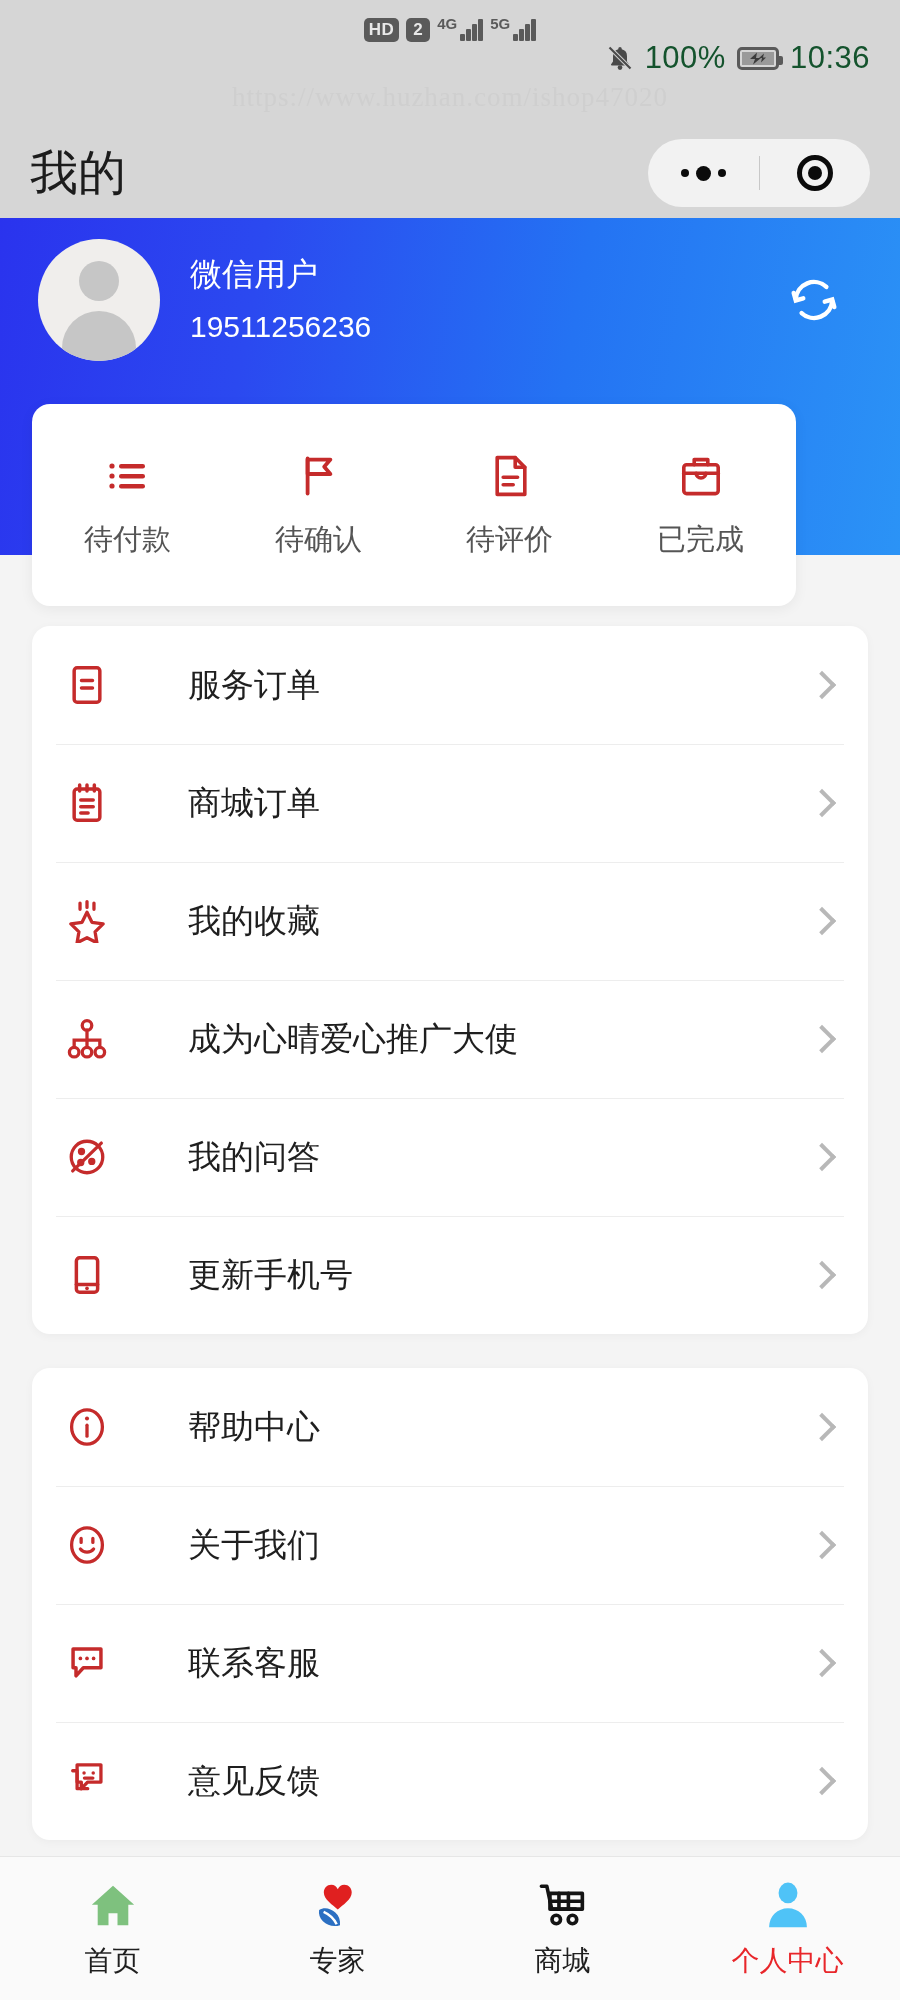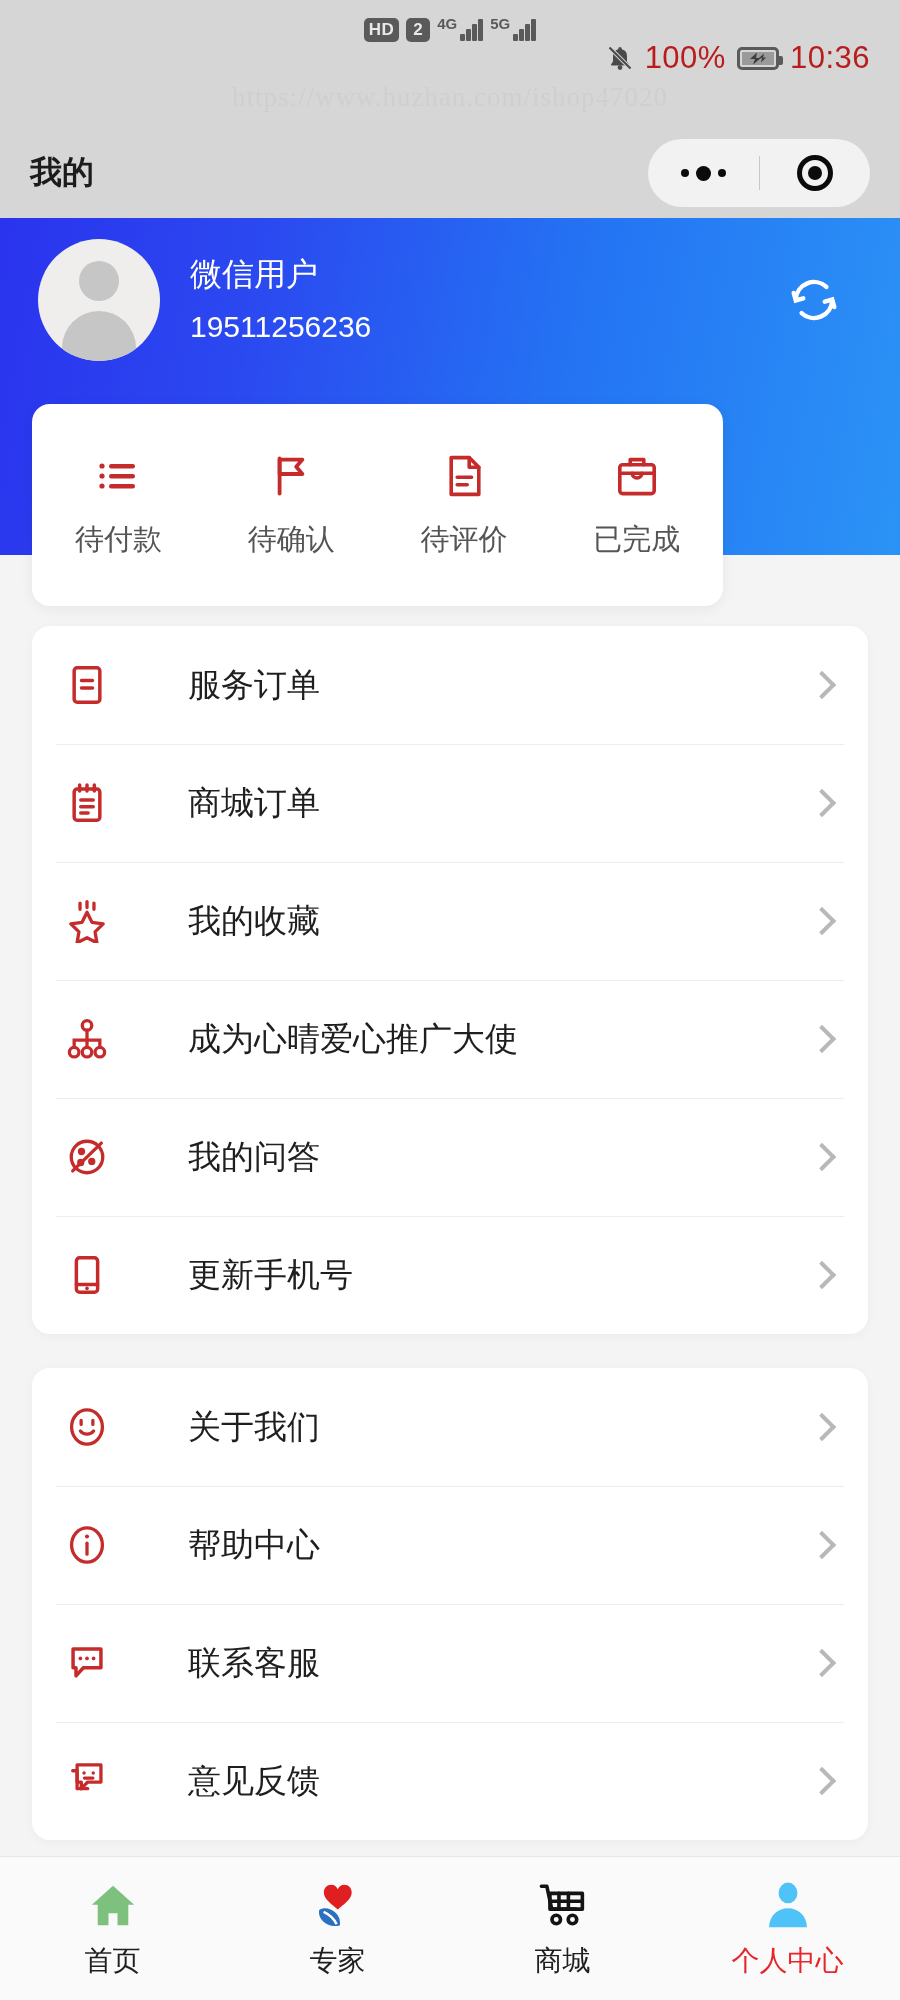--- a/index.html
+++ b/index.html
@@ -13,21 +13,21 @@
   
   .statusbar {
     position: relative; height: 155px; background: #d6d6d6;
     display: flex; align-items: flex-start; justify-content: center;
     padding-top: 18px;
   }
   .sb-center { display: flex; align-items: center; gap: 7px; }
   .sb-right {
     position: absolute; right: 30px; top: 40px;
     display: flex; align-items: center; gap: 11px;
-    font-size: 31px; color: #b91c1c; letter-spacing: .5px;
+    font-size: 31px; color: #14532d; letter-spacing: .5px;
   }
   .badge-hd, .badge-2 {
     background: #5a5a5a; color: #e8e8e8; border-radius: 5px;
     font-size: 17px; font-weight: bold; padding: 2px 5px; line-height: 1.15;
     letter-spacing: .5px;
   }
   .badge-2 { padding: 2px 7px; }
   .sig { display: flex; align-items: flex-end; gap: 1px; }
   .sig i { display: block; width: 5px; background: #5a5a5a; border-radius: 1px; }
   .sig i:nth-child(1) { height: 7px; }
@@ -52,21 +52,21 @@
     font-family: "Liberation Serif", serif; font-size: 27px;
     color: #cfcfcf; letter-spacing: 1px; white-space: nowrap;
   }
 
   
   .navbar {
     position: absolute; top: 128px; left: 0; right: 0; height: 90px;
     background: #d6d6d6; display: flex; align-items: center;
     padding: 0 30px; z-index: 3;
   }
-  .nav-title { font-size: 32px; color: #1c1c1c; font-weight: bold; }
+  .nav-title { font-size: 48px; color: #1c1c1c; font-weight: normal; }
   .capsule {
     position: absolute; right: 30px; top: 50%; transform: translateY(-50%);
     width: 222px; height: 68px; background: #f2f2f2; border-radius: 34px;
     display: flex; align-items: center;
   }
   .cap-half { flex: 1; display: flex; align-items: center; justify-content: center; }
   .cap-div { width: 1px; height: 34px; background: #c8c8c8; }
   .dots { display: flex; align-items: center; gap: 7px; }
   .dots b { display: block; width: 8px; height: 8px; background: #0b0b0b; border-radius: 50%; }
   .dots b.mid { width: 15px; height: 15px; }
@@ -102,21 +102,21 @@
   }
   .prof-text { margin-left: 30px; color: #fff; }
   .prof-name { font-size: 32px; line-height: 1.45; }
   .prof-phone { font-size: 30px; line-height: 1.5; margin-top: 6px; }
   .refresh-btn {
     position: absolute; right: 58px; top: 72px; width: 56px; height: 56px;
   }
 
   
   .tabcard {
-    position: absolute; top: 404px; left: 32px; width: 691px; height: 202px;
+    position: absolute; top: 404px; left: 32px; width: 764px; height: 202px;
     background: #fff; border-radius: 18px; z-index: 2;
     box-shadow: 0 3px 14px rgba(0,0,0,.06);
     display: flex; align-items: center;
   }
   .tab {
     flex: 1; display: flex; flex-direction: column; align-items: center; gap: 18px;
   }
   .tab-ic { width: 52px; height: 52px; display: flex; align-items: center; justify-content: center; }
   .tab-lbl { font-size: 29px; color: #555; }
 
@@ -376,37 +376,37 @@
     </div>
 
   </div>
 
   <div class="group" id="group-2">
 
     <div class="row">
       <span class="row-ic">
         <svg width="44" height="44" viewBox="0 0 24 24" fill="none" stroke="#c52b2b" stroke-width="1.8" stroke-linecap="round">
           <ellipse cx="12" cy="12" rx="8.4" ry="9.3"></ellipse>
+          <path d="M12 11v6"></path>
+          <circle cx="12" cy="7.4" r="1.1" fill="#c52b2b" stroke="none"></circle>
+        </svg>
+      </span>
+      <span class="row-lbl">帮助中心</span>
+      <span class="chev"></span>
+    </div>
+
+    <div class="row">
+      <span class="row-ic">
+        <svg width="44" height="44" viewBox="0 0 24 24" fill="none" stroke="#c52b2b" stroke-width="1.8" stroke-linecap="round">
+          <ellipse cx="12" cy="12" rx="8.4" ry="9.3"></ellipse>
           <path d="M8.4 14.2a4.6 4.6 0 0 0 7.2 0"></path>
           <path d="M8.8 8.4v2.2M15.2 8.4v2.2"></path>
         </svg>
       </span>
       <span class="row-lbl">关于我们</span>
-      <span class="chev"></span>
-    </div>
-
-    <div class="row">
-      <span class="row-ic">
-        <svg width="44" height="44" viewBox="0 0 24 24" fill="none" stroke="#c52b2b" stroke-width="1.8" stroke-linecap="round">
-          <ellipse cx="12" cy="12" rx="8.4" ry="9.3"></ellipse>
-          <path d="M12 11v6"></path>
-          <circle cx="12" cy="7.4" r="1.1" fill="#c52b2b" stroke="none"></circle>
-        </svg>
-      </span>
-      <span class="row-lbl">帮助中心</span>
       <span class="chev"></span>
     </div>
 
     <div class="row">
       <span class="row-ic">
         <svg width="44" height="44" viewBox="0 0 24 24" fill="none" stroke="#c52b2b" stroke-width="1.9" stroke-linejoin="round" stroke-linecap="round">
           <path d="M4.4 4.4h15.2v10.2H10l-4 4.4v-4.4H4.4z"></path>
           <circle cx="8.4" cy="9.5" r="1" fill="#c52b2b" stroke="none"></circle>
           <circle cx="12" cy="9.5" r="1" fill="#c52b2b" stroke="none"></circle>
           <circle cx="15.6" cy="9.5" r="1" fill="#c52b2b" stroke="none"></circle>

